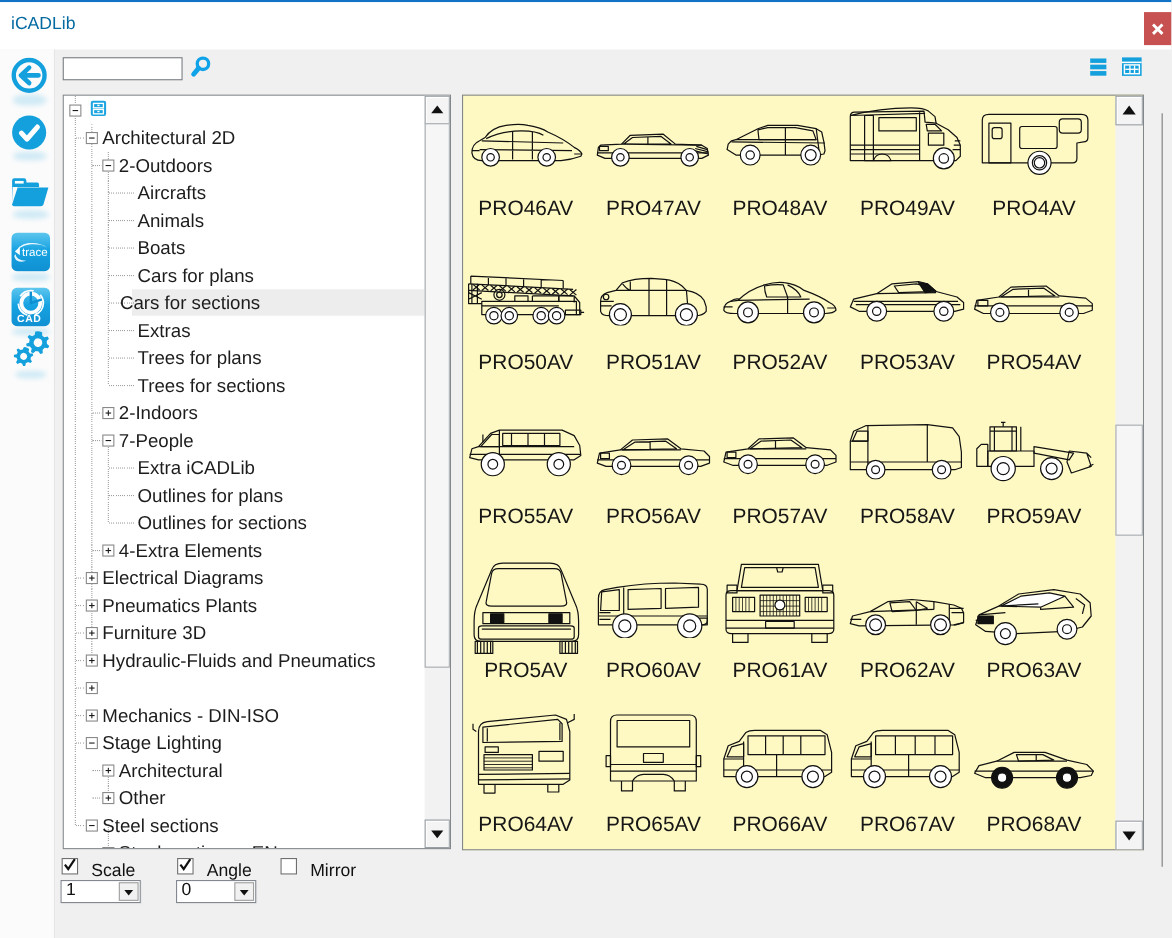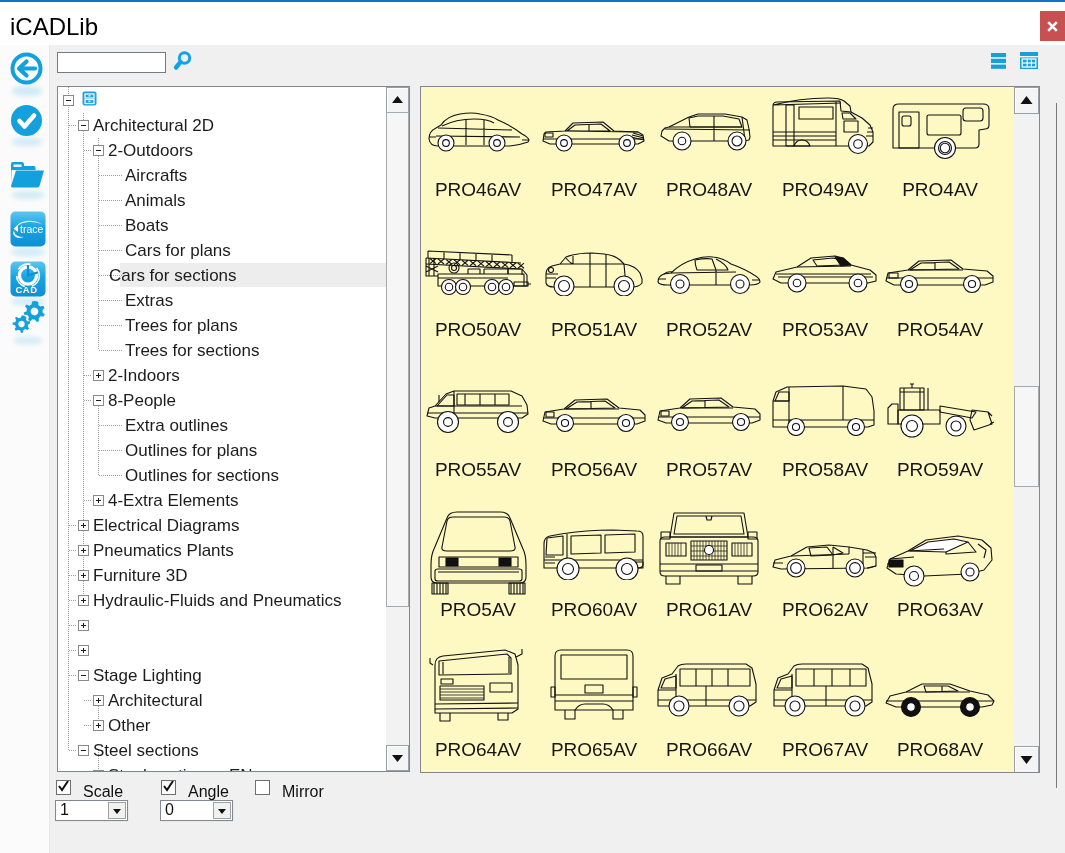--- a/index.html
+++ b/index.html
@@ -1,19 +1,19 @@
 <!DOCTYPE html>
 <html><head><meta charset="utf-8">
 <style>
 html,body{margin:0;padding:0;}
 body{width:1065px;height:853px;background:#f0f0f0;font-family:"Liberation Sans",sans-serif;overflow:hidden;position:relative;}
 .abs{position:absolute;}
 #topline{left:0;top:0;width:1065px;height:2px;background:#1173c5;}
 #titlebar{left:0;top:2px;width:1065px;height:43px;background:#ffffff;}
-#title{left:10px;top:11px;font-size:24px;color:#000000;}
+#title{left:10px;top:11px;font-size:16px;color:#0369a1;}
 #closebtn{left:1040px;top:11px;width:25px;height:30px;background:#c75050;}
 #sidebar{left:0;top:45px;width:49px;height:808px;background:#fbfbfb;border-right:1px solid #e6e6e6;}
 #searchbox{left:57px;top:52px;width:107px;height:19px;background:#fff;border:1px solid #767b80;}
 #treepanel{left:57px;top:86px;width:351px;height:684px;background:#fff;border:1px solid #82878c;overflow:hidden;}
 #gridpanel{left:420px;top:86px;width:618px;height:685px;background:#fef9c3;border:1px solid #82878c;overflow:hidden;}
 .trow{position:absolute;left:0;height:25px;font-size:17px;color:#1c1c1c;white-space:nowrap;}
 .tsel{position:absolute;background:#ededed;}
 .pm{position:absolute;width:9px;height:9px;background:#fff;border:1px solid #898989;}
 .pm i{position:absolute;background:#1c1c1c;}
 .pm .h{left:2px;top:4px;width:5px;height:1px;}
@@ -169,22 +169,22 @@
     <div class="trow" style="left:67px;top:226px;line-height:25px">Trees for plans</div>
     <div class="trow" style="left:67px;top:251px;line-height:25px">Trees for sections</div>
     <div class="pm" style="left:35px;top:283px">
       <i class="h"></i>
       <i class="v"></i>
     </div>
     <div class="trow" style="left:50px;top:276px;line-height:25px">2-Indoors</div>
     <div class="pm" style="left:35px;top:308px">
       <i class="h"></i>
     </div>
-    <div class="trow" style="left:50px;top:301px;line-height:25px">8-People</div>
-    <div class="trow" style="left:67px;top:326px;line-height:25px">Extra outlines</div>
+    <div class="trow" style="left:50px;top:301px;line-height:25px">7-People</div>
+    <div class="trow" style="left:67px;top:326px;line-height:25px">Extra iCADLib</div>
     <div class="trow" style="left:67px;top:351px;line-height:25px">Outlines for plans</div>
     <div class="trow" style="left:67px;top:376px;line-height:25px">Outlines for sections</div>
     <div class="pm" style="left:35px;top:408px">
       <i class="h"></i>
       <i class="v"></i>
     </div>
     <div class="trow" style="left:50px;top:401px;line-height:25px">4-Extra Elements</div>
     <div class="pm" style="left:20px;top:433px">
       <i class="h"></i>
       <i class="v"></i>
@@ -206,20 +206,21 @@
     </div>
     <div class="trow" style="left:35px;top:501px;line-height:25px">Hydraulic-Fluids and Pneumatics</div>
     <div class="pm" style="left:20px;top:533px">
       <i class="h"></i>
       <i class="v"></i>
     </div>
     <div class="pm" style="left:20px;top:558px">
       <i class="h"></i>
       <i class="v"></i>
     </div>
+    <div class="trow" style="left:35px;top:551px;line-height:25px">Mechanics - DIN-ISO</div>
     <div class="pm" style="left:20px;top:583px">
       <i class="h"></i>
     </div>
     <div class="trow" style="left:35px;top:576px;line-height:25px">Stage Lighting</div>
     <div class="pm" style="left:35px;top:608px">
       <i class="h"></i>
       <i class="v"></i>
     </div>
     <div class="trow" style="left:50px;top:601px;line-height:25px">Architectural</div>
     <div class="pm" style="left:35px;top:633px">

